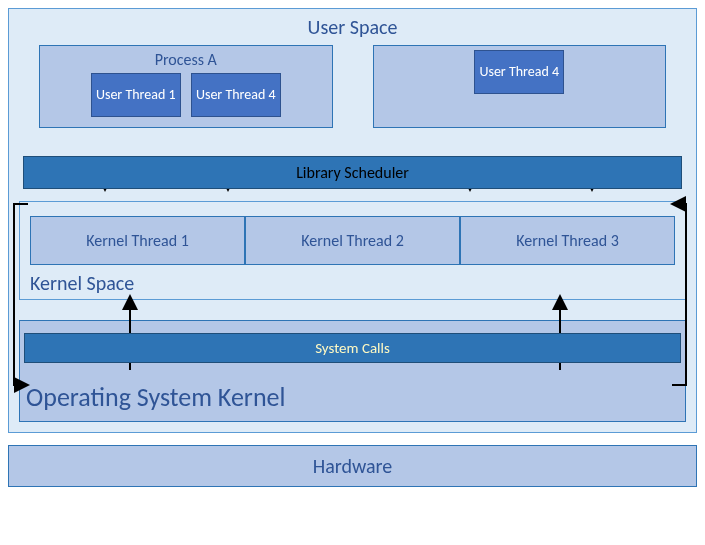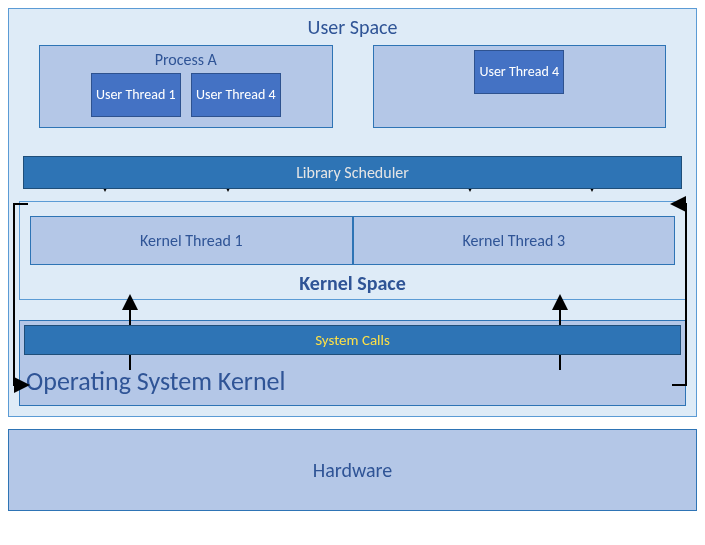--- a/index.html
+++ b/index.html
@@ -60,21 +60,21 @@
     justify-content: center;
     line-height: 1.1;
   }
   .arrow-row {
     position: relative;
     height: 28px;
   }
   .libsched {
     background: #2e74b5;
     border: 1px solid #1f4e79;
-    color: #e5e5e5;
+    color: #000000;
     text-align: center;
     font-size: 16px;
     padding: 6px 0;
     margin: 0 4px;
     position: relative;
     z-index: 2;
   }
   .kernel-space {
     background: #deebf7;
     border: 1px solid #5b9bd5;
@@ -88,56 +88,54 @@
   .kthread {
     background: #b4c7e7;
     border: 1px solid #2e74b5;
     color: #2f5496;
     font-size: 16px;
     text-align: center;
     padding: 14px 0;
     flex: 1;
   }
   .kernel-title {
-    text-align: center;
     color: #2f5496;
     font-size: 20px;
     margin-top: 6px;
-    font-weight: bold;
   }
   .os-kernel {
     background: #b4c7e7;
     border: 1px solid #2e74b5;
     margin: 20px 0 0 0;
     padding: 0 6px 6px 6px;
   }
   .syscalls {
     background: #2e74b5;
     border: 1px solid #1f4e79;
-    color: #fde047;
+    color: #fef9c3;
     text-align: center;
     font-size: 15px;
     padding: 5px 0;
-    margin: 4px -2px;
+    margin: 12px -2px;
     position: relative;
     z-index: 2;
   }
   .os-title {
     text-align: left;
     color: #2f5496;
     font-size: 26px;
     padding: 6px 0 2px 0;
   }
   .hardware {
     background: #b4c7e7;
     border: 1px solid #2e74b5;
     color: #2f5496;
     text-align: center;
     font-size: 20px;
-    padding: 28px 0;
+    padding: 8px 0;
     margin-top: 12px;
   }
   svg.arrows {
     position: absolute;
     top: 0; left: 0;
     pointer-events: none;
     z-index: 1;
   }
 </style>
 </head>
@@ -161,20 +159,21 @@
     </div>
   </div>
 
   <div class="arrow-row"></div>
 
   <div class="libsched">Library Scheduler</div>
 
   <div class="kernel-space">
     <div class="kthreads">
       <div class="kthread">Kernel Thread 1</div>
+      <div class="kthread">Kernel Thread 2</div>
       <div class="kthread">Kernel Thread 3</div>
     </div>
     <div class="kernel-title">Kernel Space</div>
   </div>
 
   <div class="os-kernel">
     <div class="syscalls">System Calls</div>
     <div class="os-title">Operating System Kernel</div>
   </div>
 </div>

